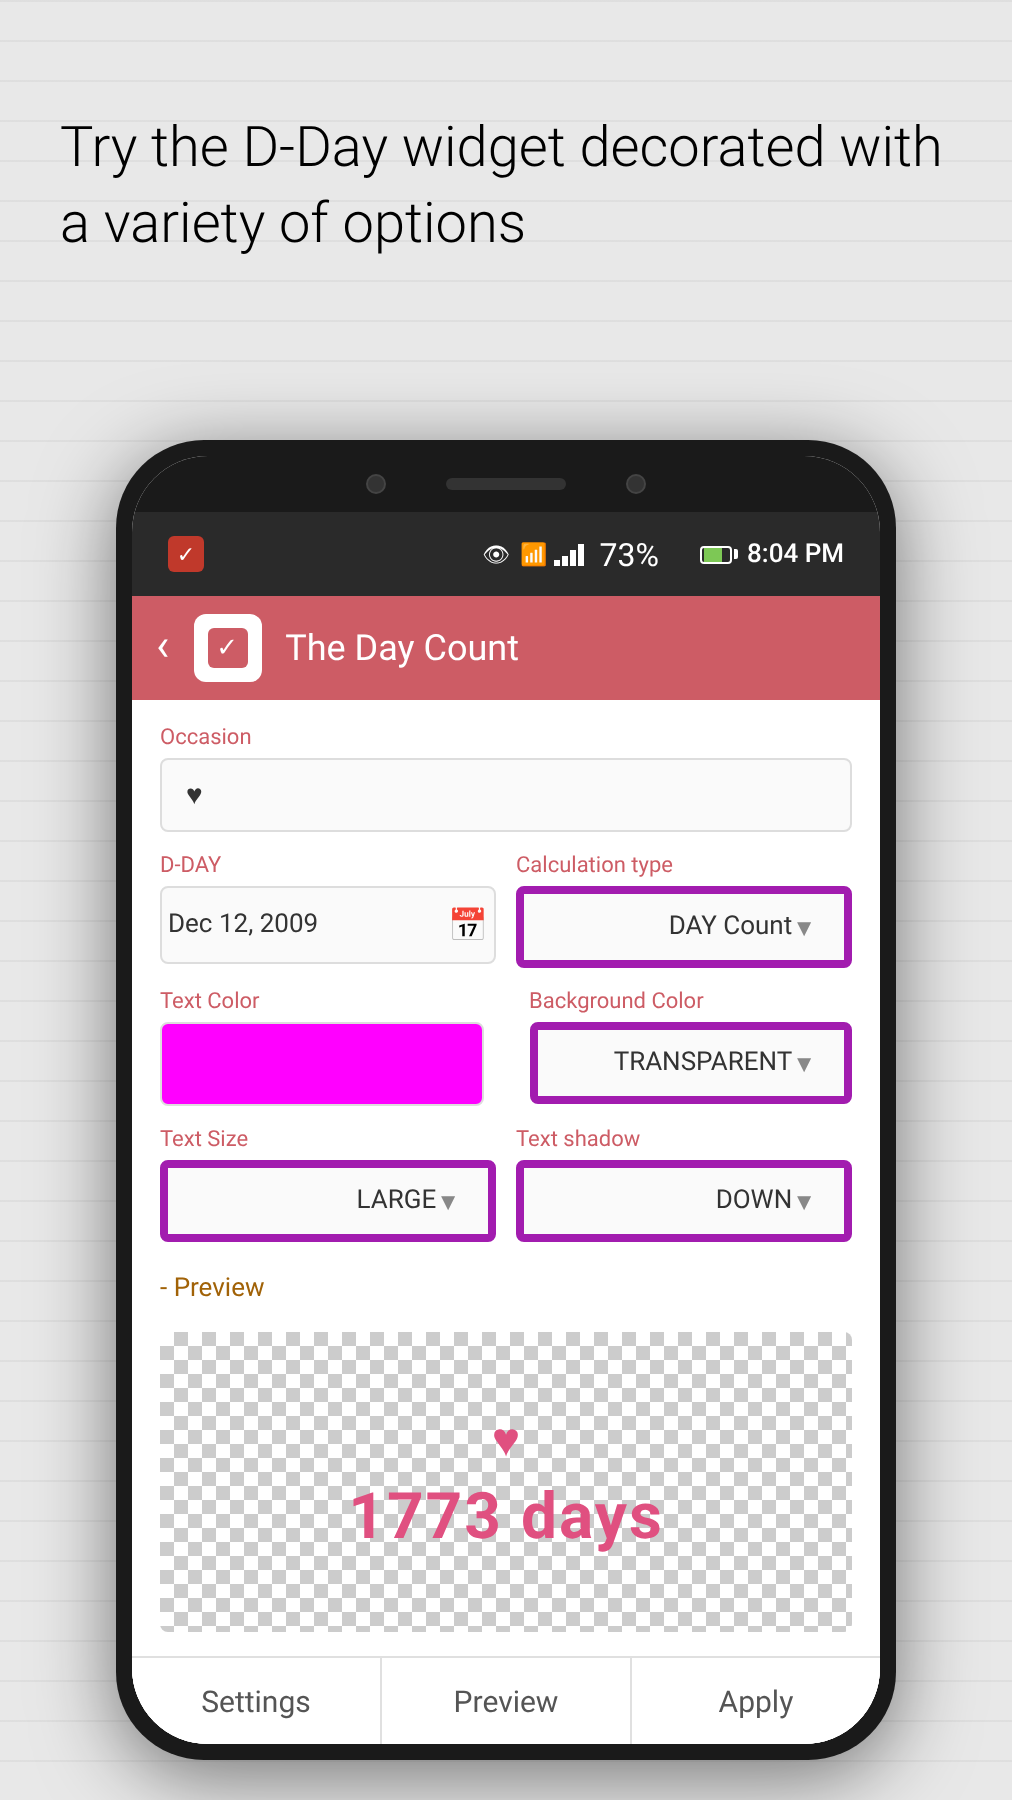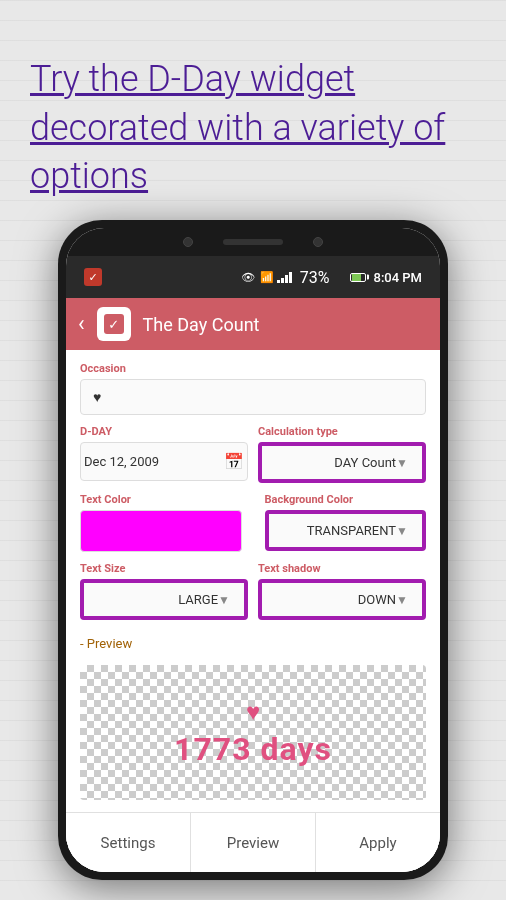--- a/index.html
+++ b/index.html
@@ -29,25 +29,24 @@
       display: flex;
       flex-direction: column;
       align-items: center;
     }
 
     .promo-text {
       position: absolute;
       top: 55px;
       left: 30px;
       right: 30px;
-      color: #4c1d95;
-      font-size: 36px;
+      color: #000000;
+      font-size: 28px;
       font-weight: 300;
       line-height: 1.35;
-      text-decoration: underline;
     }
 
     
     .phone {
       position: absolute;
       top: 220px;
       left: 50%;
       transform: translateX(-50%);
       width: 390px;
       height: 660px;
@@ -234,21 +233,21 @@
       padding: 12px 14px;
       display: flex;
       flex-direction: column;
       gap: 10px;
       flex: 1;
     }
 
     .field-label {
       color: #cd5c65;
       font-size: 11px;
-      font-weight: 700;
+      font-weight: 400;
       margin-bottom: 4px;
       text-transform: none;
     }
 
     .field-group {
       display: flex;
       flex-direction: column;
     }
 
     .text-input {
@@ -355,21 +354,21 @@
       color: #e05080;
       font-size: 32px;
       font-weight: 700;
       letter-spacing: 1px;
     }
 
     
     .bottom-buttons {
       background: #f5f5f5;
       border-top: 1px solid #e0e0e0;
-      height: 60px;
+      height: 44px;
       display: flex;
       align-items: stretch;
       flex-shrink: 0;
     }
 
     .bottom-btn {
       flex: 1;
       display: flex;
       align-items: center;
       justify-content: center;

